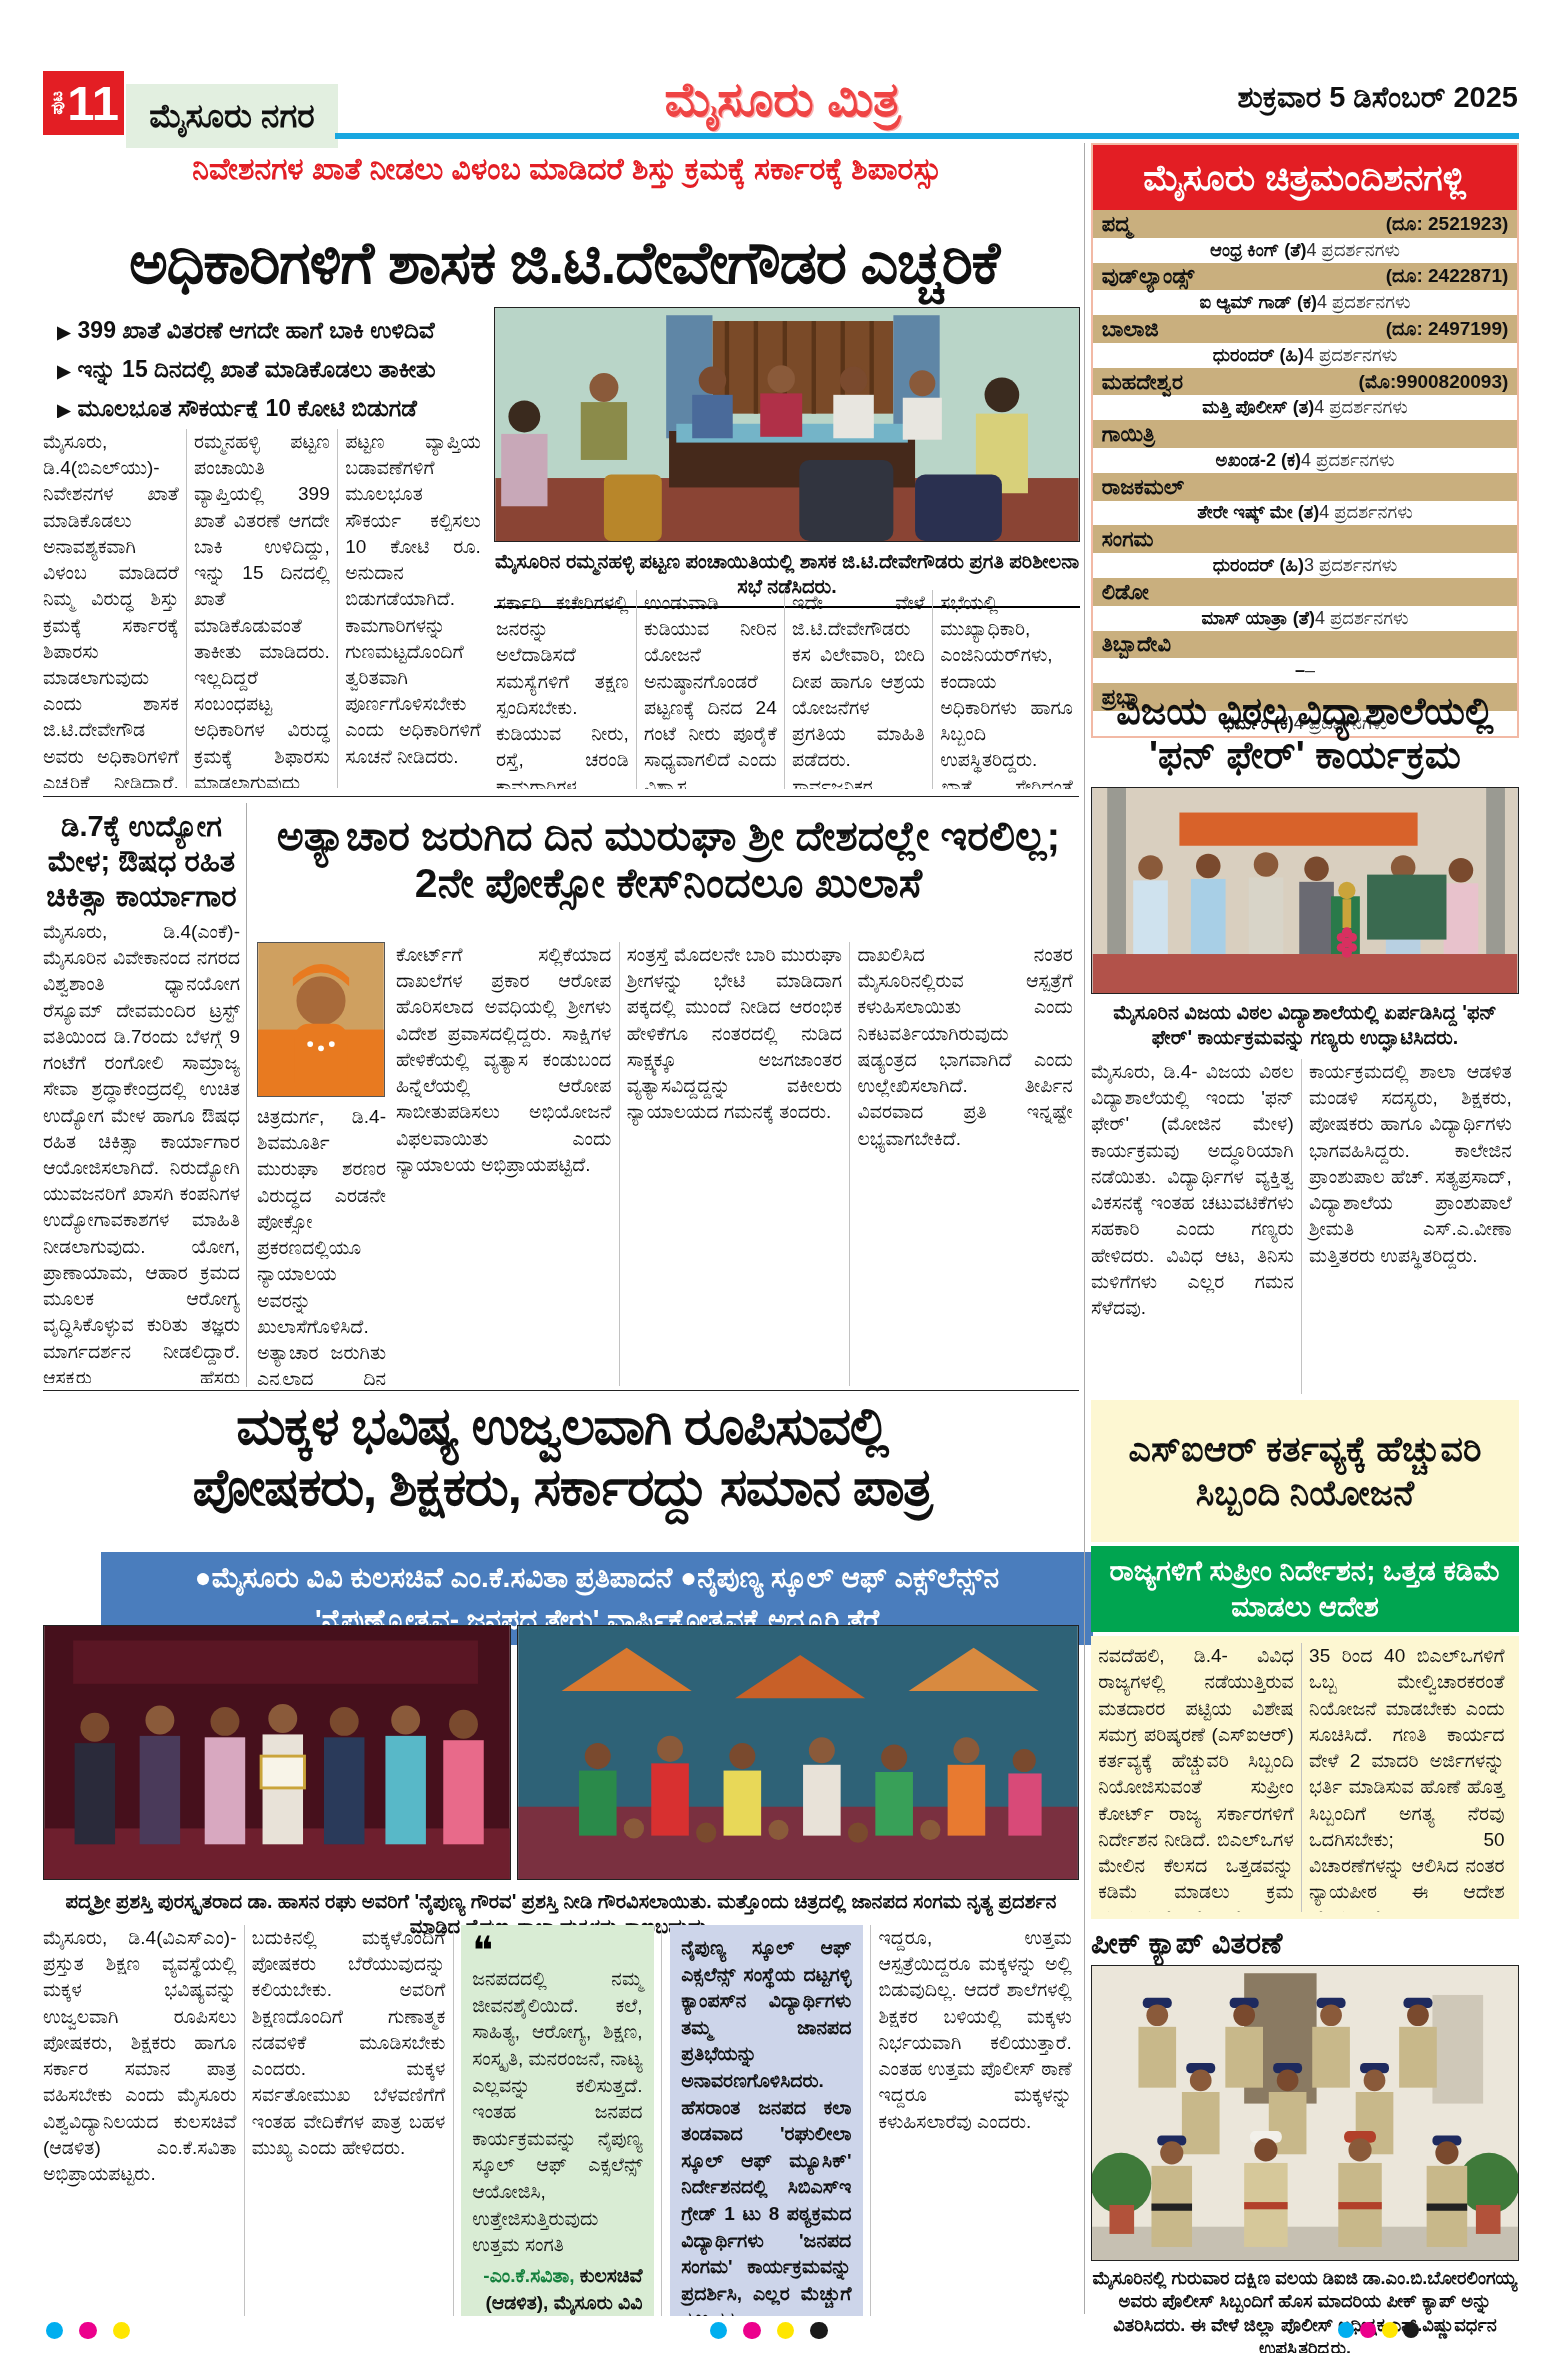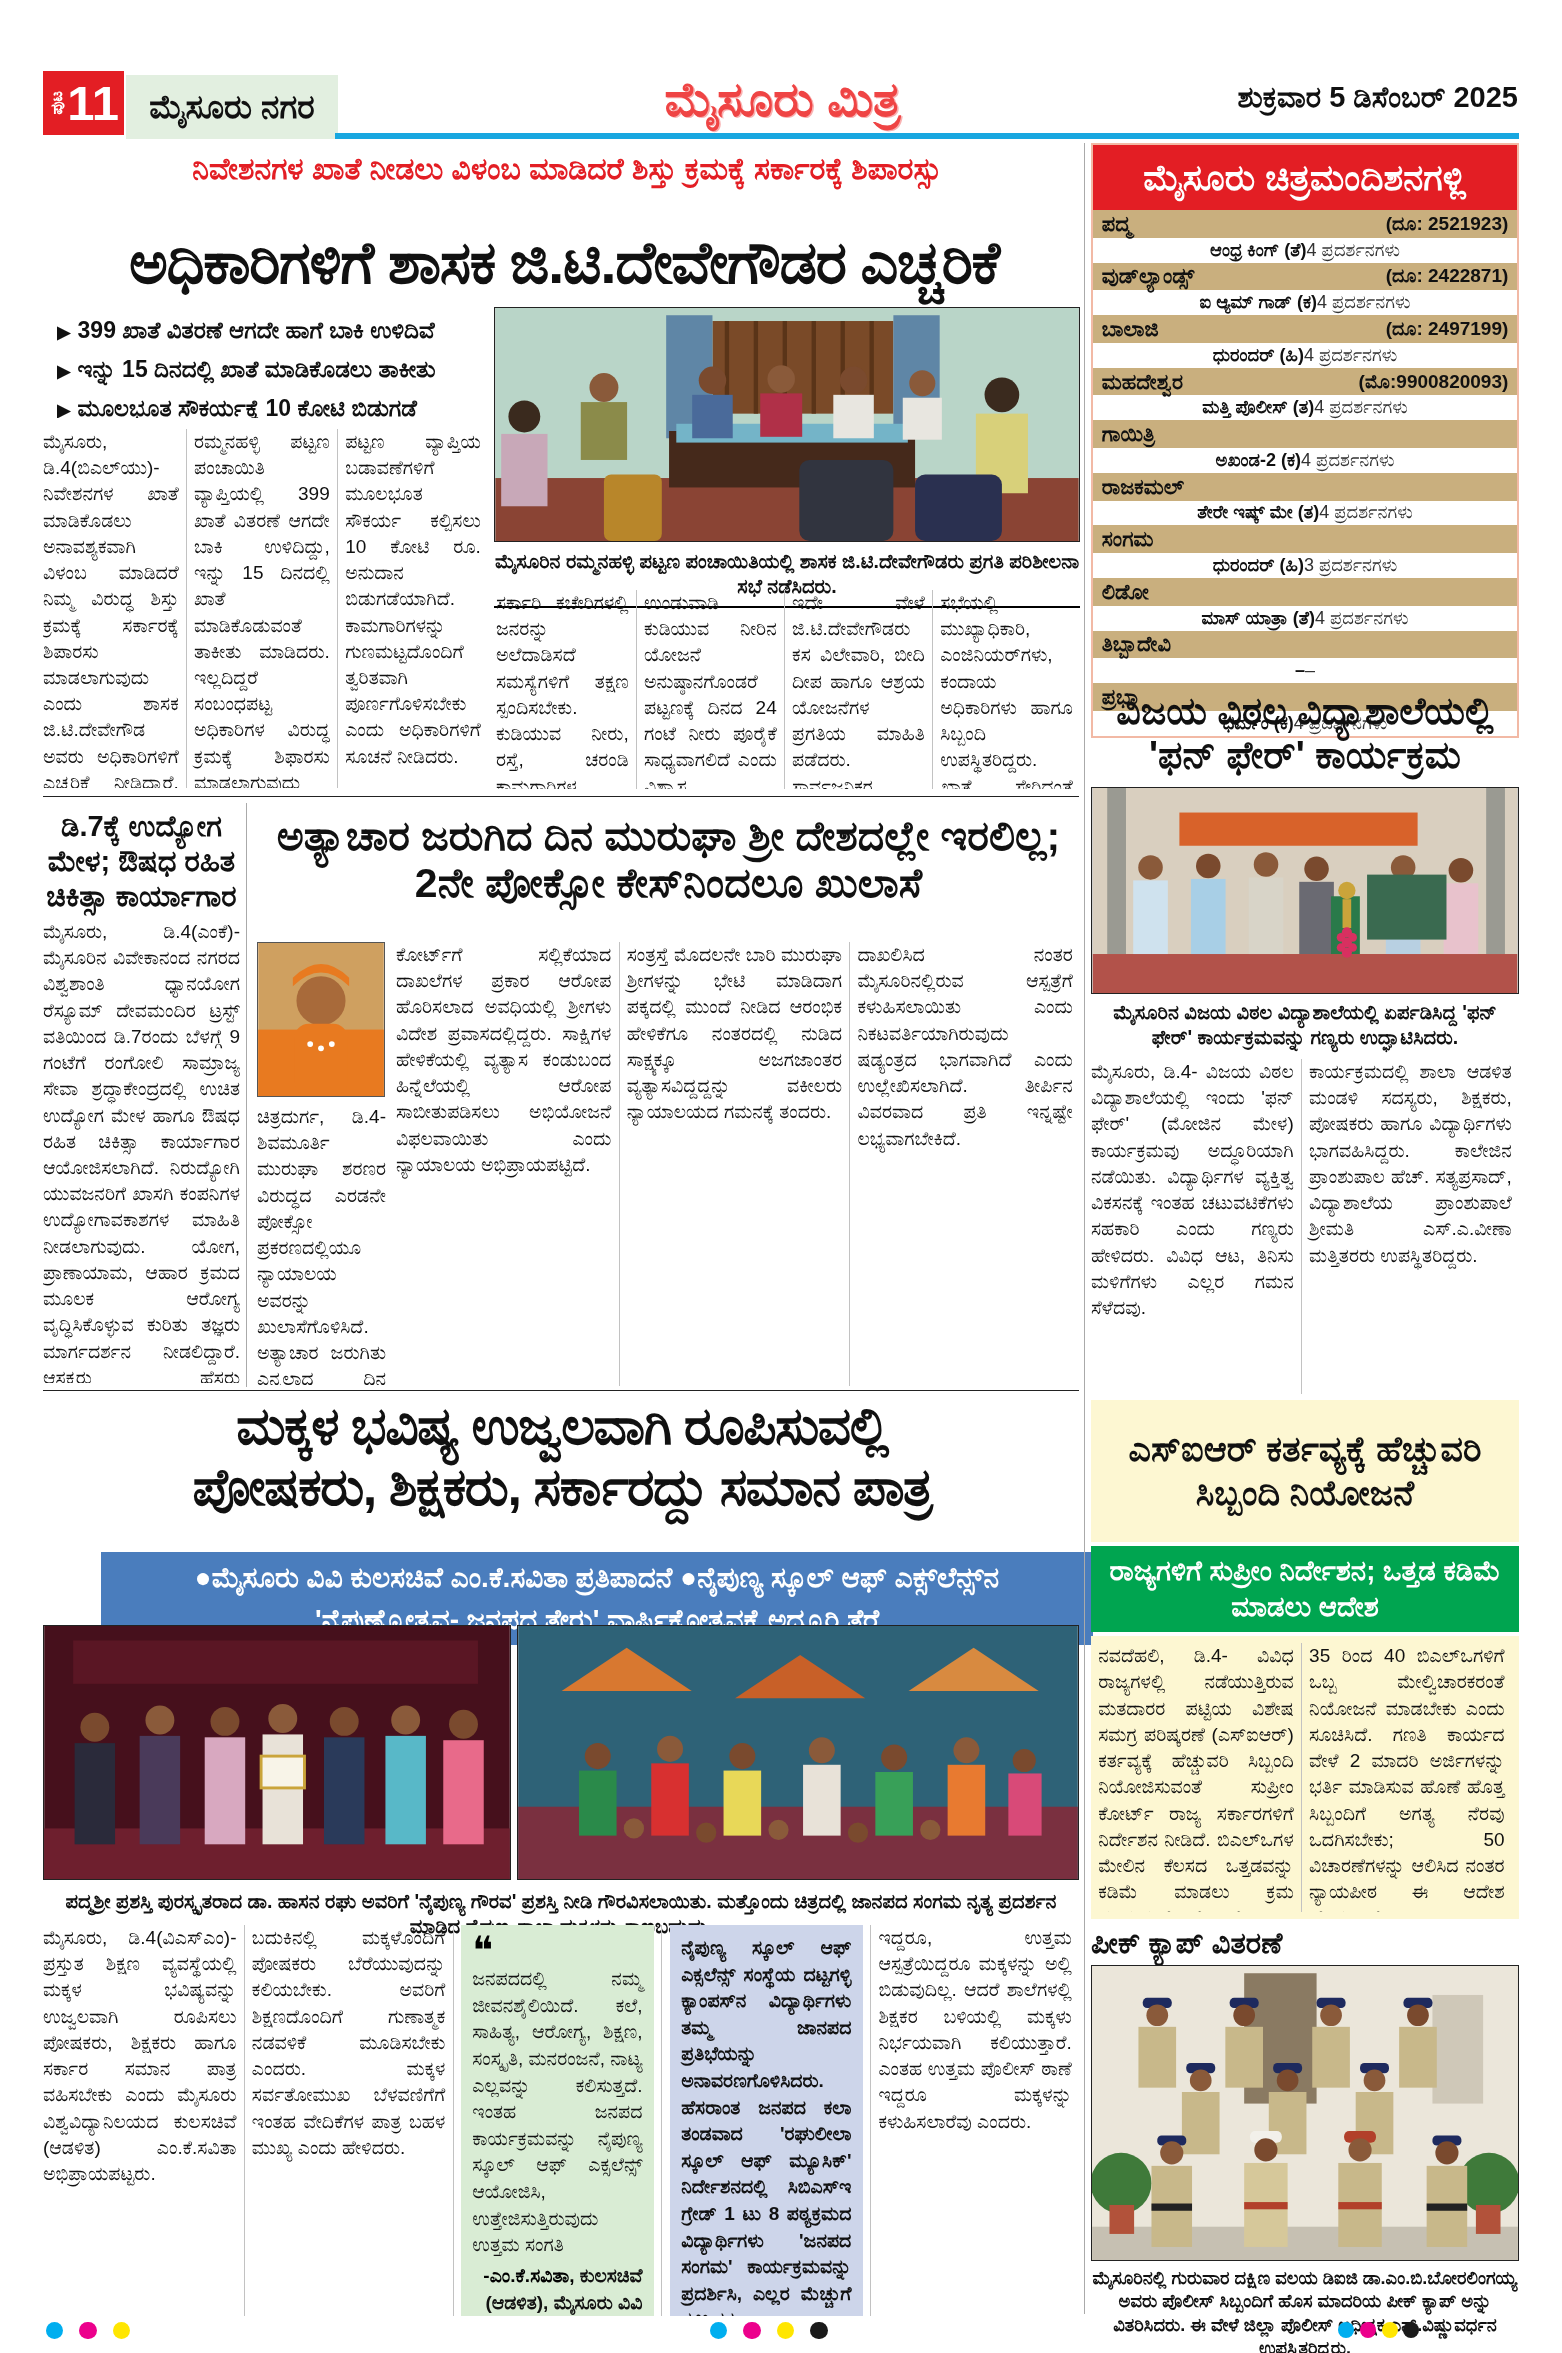--- a/index.html
+++ b/index.html
@@ -63,41 +63,41 @@
   .yellowbox{background:#fdf7d2;display:flex;align-items:center;justify-content:center;
              font-size:35px;font-weight:900;text-align:center;line-height:1.25;padding:7.2px 22px;}
   .greenbox{background:#00a550;color:#fff;display:flex;align-items:center;justify-content:center;
             font-size:27.5px;font-weight:900;text-align:center;line-height:1.3;padding:4.3px 17.4px;}
   .paleyellow{background:#fdf7d2;}
 
   .quotebox{background:#d9ecd4;padding:10px 11.6px;margin-bottom:8.7px;font-size:19px;line-height:1.4;
             text-align:justify;}
   .quotebox .qmark{display:block;font-size:39px;line-height:0.8;color:#000;}
   .quotebox .attrib{display:block;text-align:right;font-weight:900;margin-top:4.3px;}
-  .quotebox .attrib .qname{color:#000000;}
+  .quotebox .attrib .qname{color:#15803d;}
   .bluebox{background:#cdd5ea;padding:10px 11.6px;margin-bottom:8.7px;font-size:19px;line-height:1.4;
            text-align:justify;font-weight:bold;}
 
   .dots{display:flex;gap:16px;}
   .dot{width:17.4px;height:17.4px;border-radius:50%;}
   .dots-tight{display:flex;gap:5.8px;}
   .dot-sm{width:16px;height:16px;border-radius:50%;}
 
   svg{display:block;}
 </style>
 </head>
 <body>
 
 <div id="page">
 
   <div class="abs pagebox" style="left:43px;top:71px;width:81px;height:64px;">
     <span class="putta">ಪುಟ</span>
     <span class="num">11</span>
   </div>
-  <div class="abs sectionbox" style="left:126px;top:75px;width:212px;height:64px;">
+  <div class="abs sectionbox" style="left:126px;top:84px;width:212px;height:64px;">
     <span>ಮೈಸೂರು ನಗರ</span>
   </div>
   <div class="abs paper-title center" style="left:529px;top:72px;width:507px;">ಮೈಸೂರು ಮಿತ್ರ</div>
   <div class="abs date-line" style="left:1130px;top:81px;width:388px;">ಶುಕ್ರವಾರ 5 ಡಿಸೆಂಬರ್ 2025</div>
   <div class="abs cyan-rule" style="left:335px;top:133px;width:1184px;height:5.8px;"></div>
 
   <div class="abs kicker center" style="left:51px;top:152px;width:1032px;">ನಿವೇಶನಗಳ ಖಾತೆ ನೀಡಲು ವಿಳಂಬ ಮಾಡಿದರೆ ಶಿಸ್ತು ಕ್ರಮಕ್ಕೆ ಸರ್ಕಾರಕ್ಕೆ ಶಿಪಾರಸ್ಸು</div>
   <div class="abs megahead center" style="left:45px;top:233px;width:1038px;">ಅಧಿಕಾರಿಗಳಿಗೆ ಶಾಸಕ ಜಿ.ಟಿ.ದೇವೇಗೌಡರ ಎಚ್ಚರಿಕೆ</div>
 
   <div class="abs bullets" style="left:57px;top:313px;width:432px;height:105px;overflow:hidden;">

